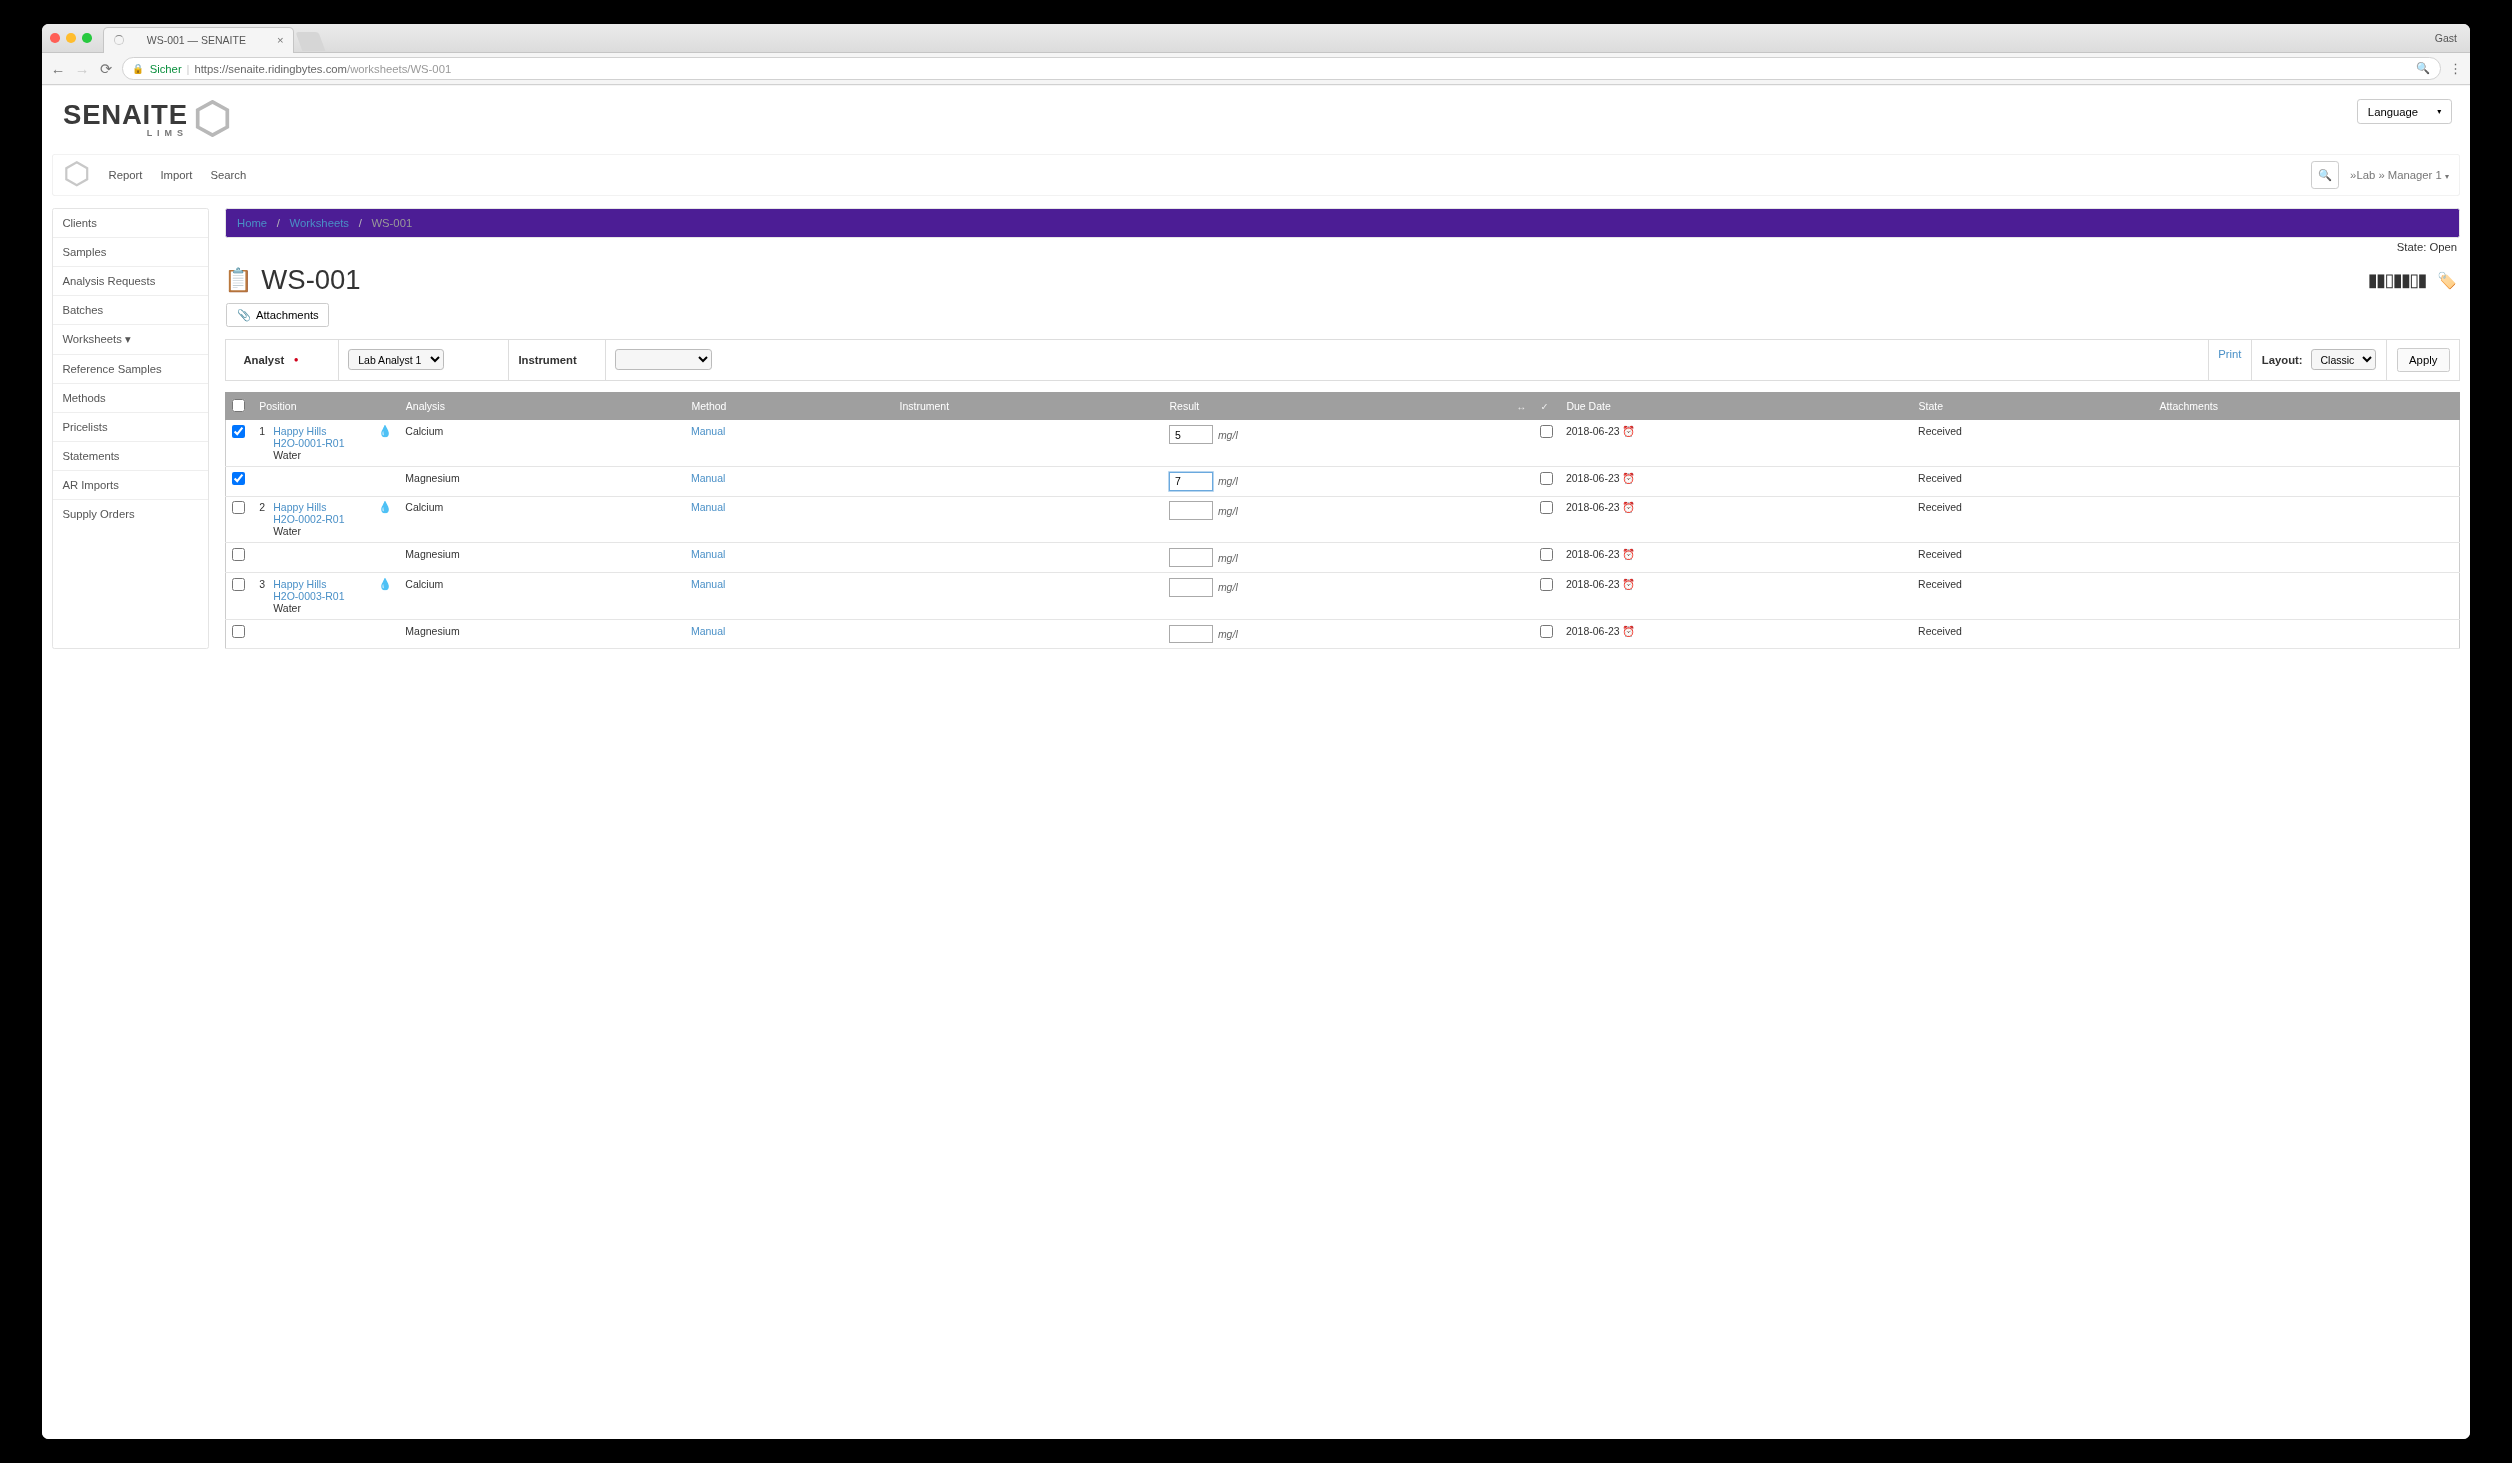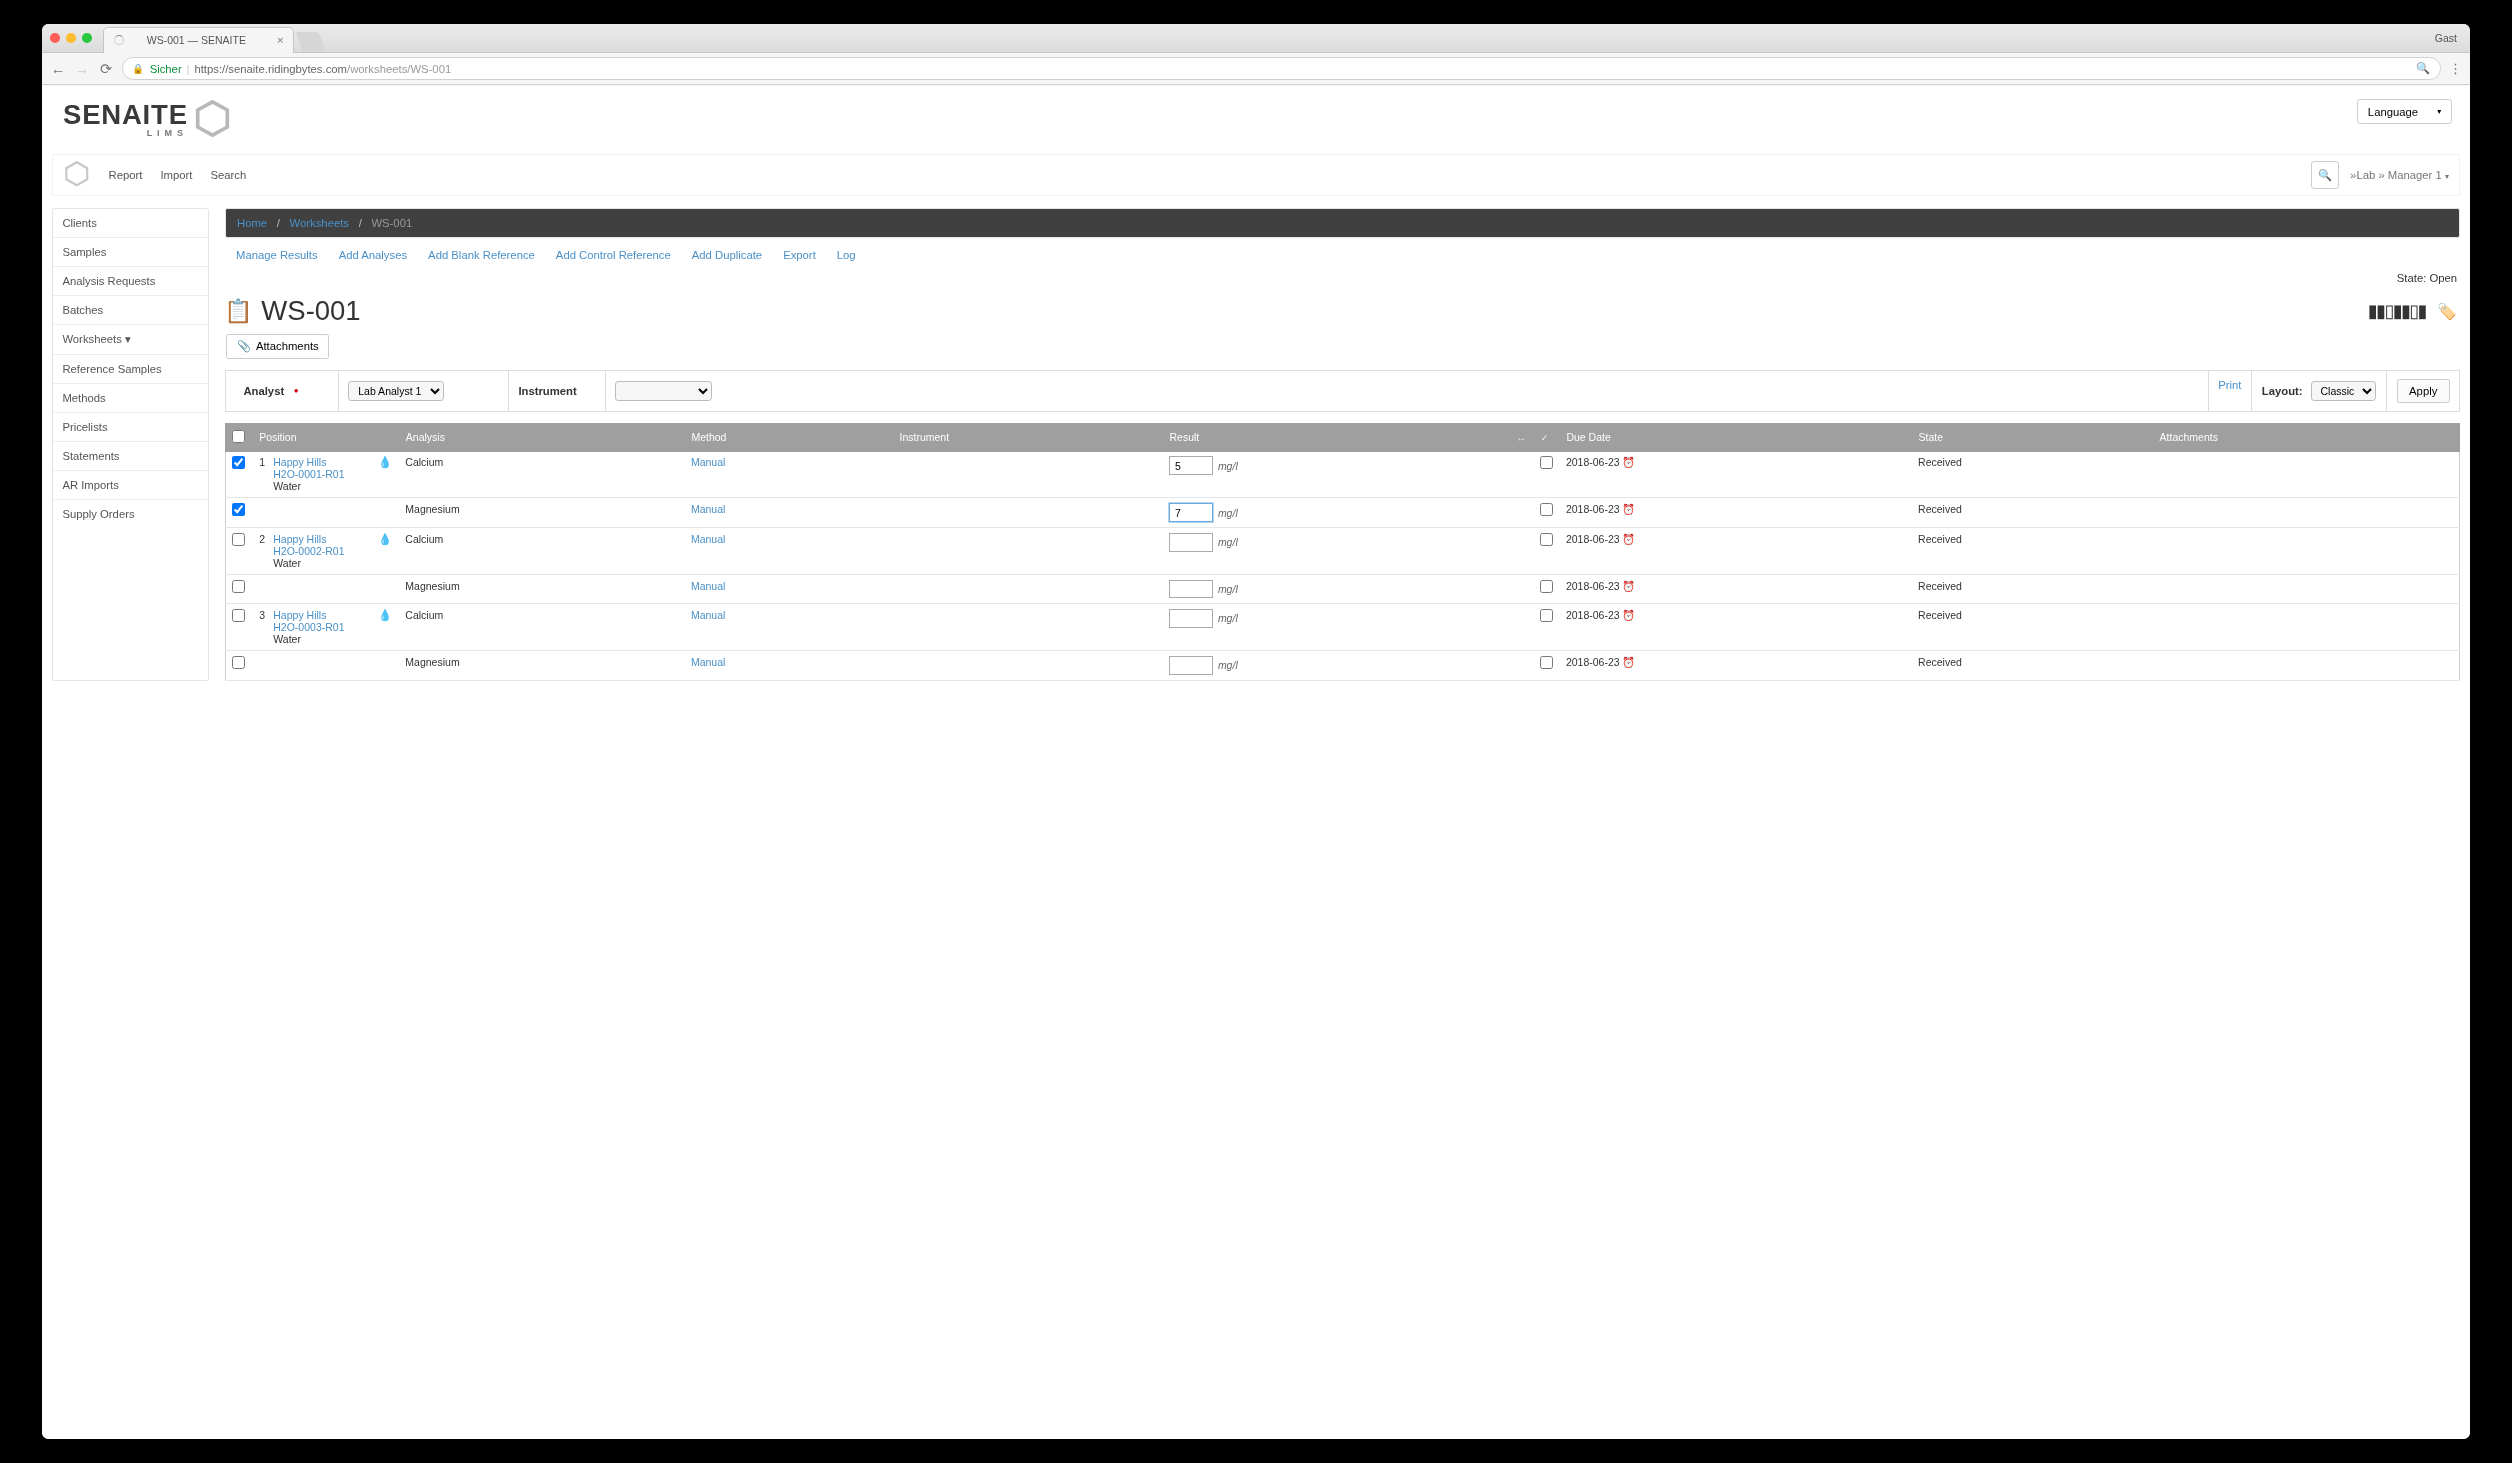--- a/index.html
+++ b/index.html
@@ -123,21 +123,21 @@
     border:0.8px solid #e4e4e4; border-radius:2.4px;
     background:#fff;
   }
   .sidebar-item {
     padding:8px 9.7px; font-size:11.3px; color:#555;
     border-bottom:0.8px solid #eee;
   }
   .sidebar-item:last-child { border-bottom:none; }
   .main { flex:1; }
   .breadcrumb {
-    background:#404040; border:0.8px solid #e6e6e6; border-radius:2.4px;
+    background:#4c1d95; border:0.8px solid #e6e6e6; border-radius:2.4px;
     padding:8px 11.3px; font-size:11.3px; color:#999;
   }
   .breadcrumb a { color:#4a90c7; text-decoration:none; }
   .breadcrumb .sep { margin:0 6.5px; color:#bbb; }
   .tabs-row {
     display:flex; gap:21px; padding:11.3px 11.3px 8px 11.3px;
     font-size:11.3px;
   }
   .tabs-row a { color:#4a90c7; text-decoration:none; }
   .state-row { text-align:right; padding:3.2px 3.2px 6.5px 0; font-size:11.3px; color:#333;}
@@ -307,29 +307,20 @@
 
       <div class="main">
         <div class="breadcrumb">
           <a>Home</a>
           <span class="sep">/</span>
           <a>Worksheets</a>
           <span class="sep">/</span>
           <span>WS-001</span>
         </div>
 
-        <div class="tabs-row">
-          <a>Manage Results</a>
-          <a>Add Analyses</a>
-          <a>Add Blank Reference</a>
-          <a>Add Control Reference</a>
-          <a>Add Duplicate</a>
-          <a>Export</a>
-          <a>Log</a>
-        </div>
 
         <div class="state-row">
           <span>State:</span> <span>Open</span>
         </div>
 
         <div class="title-row">
           <div class="title-left">
             <span style="font-size:23px;color:#999">📋</span>
             <h1>WS-001</h1>
           </div>

